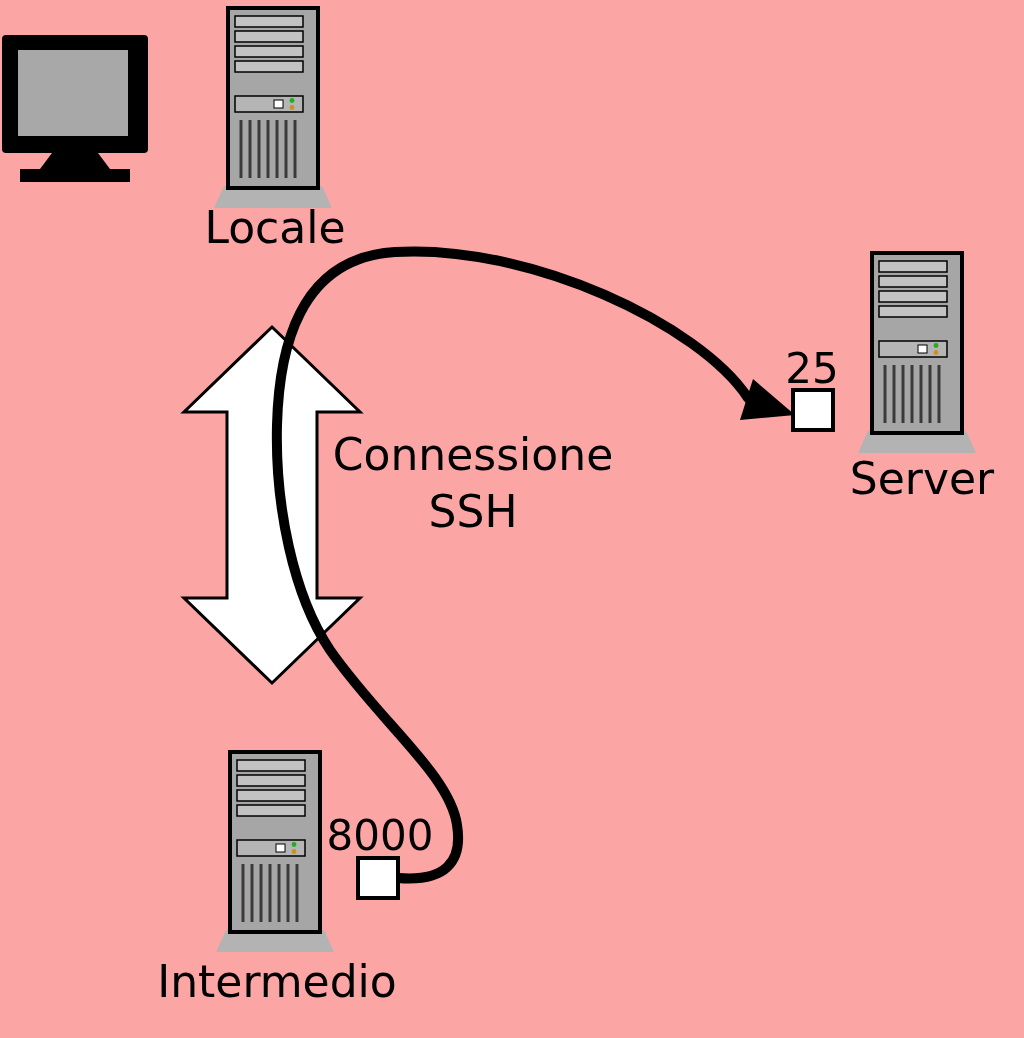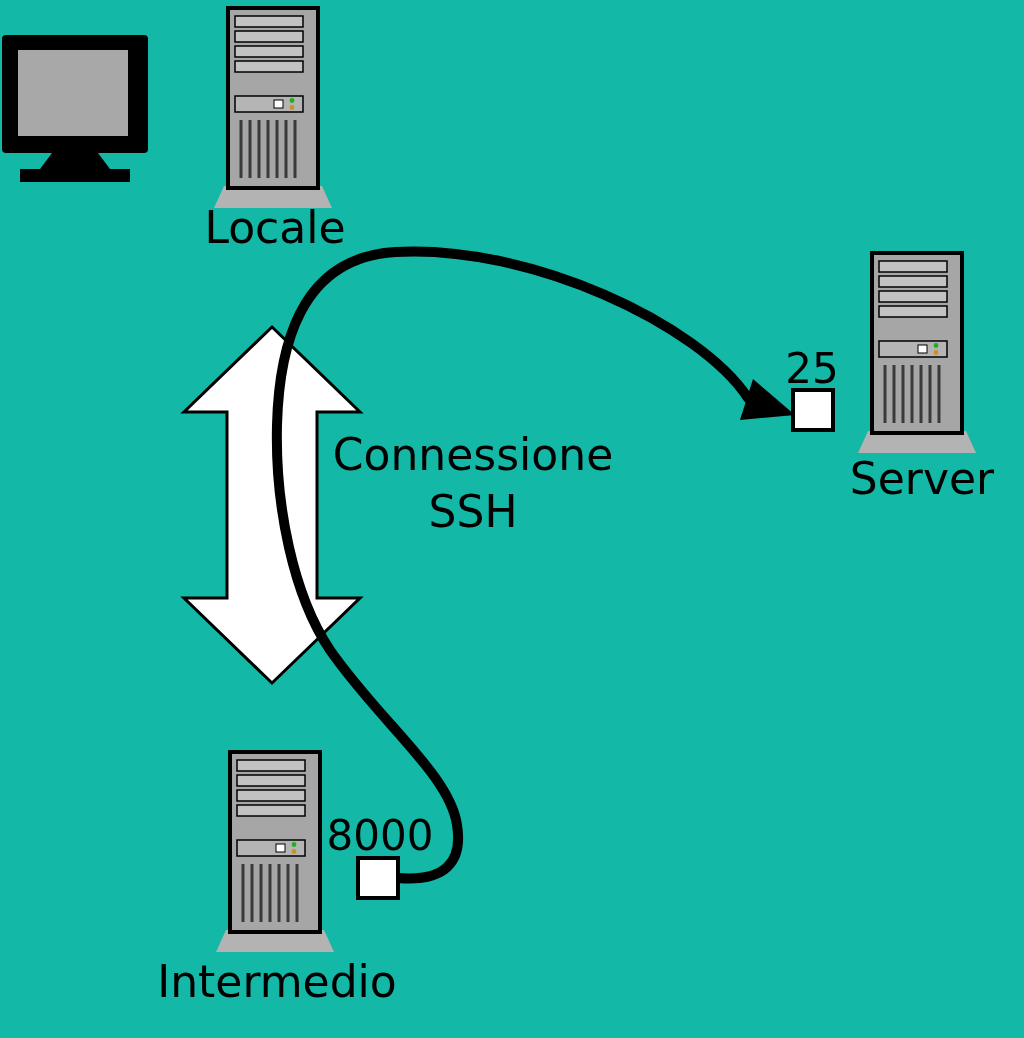--- a/index.html
+++ b/index.html
@@ -8,21 +8,21 @@
     background: #ffffff;
     width: 1024px;
     height: 1038px;
     overflow: hidden;
     font-family: "DejaVu Sans", sans-serif;
   }
   .stage {
     position: relative;
     width: 1024px;
     height: 1038px;
-    background: #14b8a6;
+    background: #fca5a5;
   }
   svg { display: block; }
   text {
     font-family: "DejaVu Sans", sans-serif;
     fill: #000000;
   }
   .node-label { font-size: 44px; }
   .port-label { font-size: 42px; }
   .conn-label { font-size: 44px; }
 </style>

